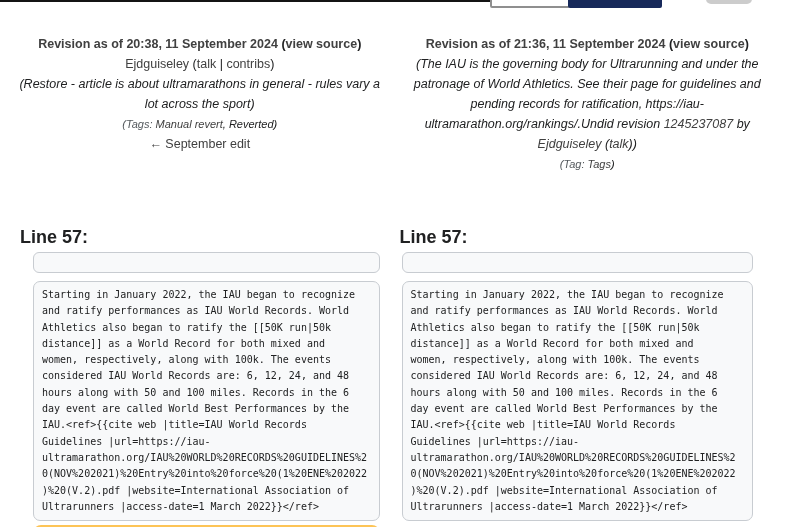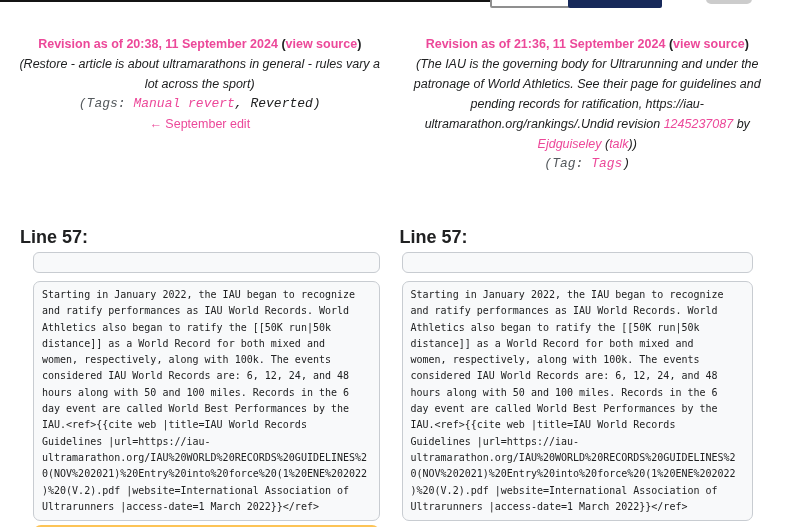--- a/index.html
+++ b/index.html
@@ -14,29 +14,29 @@
   .top-button{ position:absolute; left:568px; top:-14px; width:94px; height:22px;
                background:#17295a; border-radius:2px; }
   .top-pill  { position:absolute; left:706px; top:-6px; width:46px; height:10px;
                background:#cccccc; border-radius:10px; }
 
   
   .diff-grid { display:grid; grid-template-columns:1fr 1fr; column-gap:12px;
                grid-template-rows:192px 26px 29px auto auto; padding:0 12px; margin-top:24px; }
 
   .rev-header { text-align:center; font-size:12.5px; line-height:20px; padding:0 6px; }
-  a.lnk { color:#ec4899; text-decoration:none; cursor:pointer; }
+  a.lnk { color:#404040; text-decoration:none; cursor:pointer; }
   .bold { font-weight:bold; }
   .dk   { color:#202122; }
   .red  { color:#d73333; }
   .it   { font-style:italic; }
   .rev-title { font-weight:bold; }
   .rev-title a.lnk { font-weight:bold; }
   .rev-comment { font-style:italic; }
-  .rev-tags { font-size:13px; font-style:italic;font-family:Liberation Mono, monospace; }
+  .rev-tags { font-size:11px; font-style:italic; }
   .rev-tags .lbl { color:#54595d; }
 
   .line-header { font-weight:bold; font-size:18px; line-height:16px; padding-top:3px; }
   .line-header.c1 { margin-left:8px; }
 
   .col1-box { margin-left:21px; width:347px; }
   .col2-box { margin-left:2px;  width:351px; }
 
   .empty-box { height:21px; background:#f8f9fa; border:1px solid #c8ccd1; border-radius:6px; }
 
@@ -61,20 +61,23 @@
   <div class="top-input"></div>
   <div class="top-button"></div>
   <div class="top-pill"></div>
 </div>
 
 <div class="diff-grid">
 
   <div class="rev-header r1 c1">
     <div class="rev-title">
       <a class="lnk">Revision as of 20:38, 11 September 2024</a><span class="dk bold"> (</span><a class="lnk">view source</a><span class="dk bold">)</span>
+    </div>
+    <div class="rev-byline">
+      <a class="lnk red">Ejdguiseley</a><span class="dk"> (</span><a class="lnk">talk</a><span class="dk"> | </span><a class="lnk">contribs</a><span class="dk">)</span>
     </div>
     <div class="rev-comment">(Restore - article is about ultramarathons in general - rules vary a lot across the sport)</div>
     <div class="rev-tags">
       <span class="lbl">(Tags: </span><a class="lnk it">Manual revert</a><span class="dk">, Reverted)</span>
     </div>
     <div class="rev-nav">
       <a class="lnk">← September edit</a>
     </div>
   </div>
 

